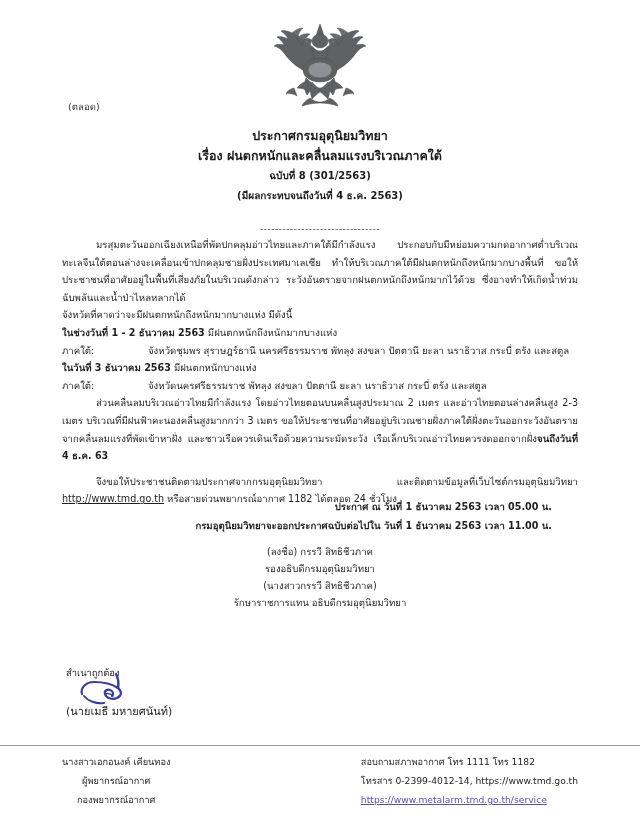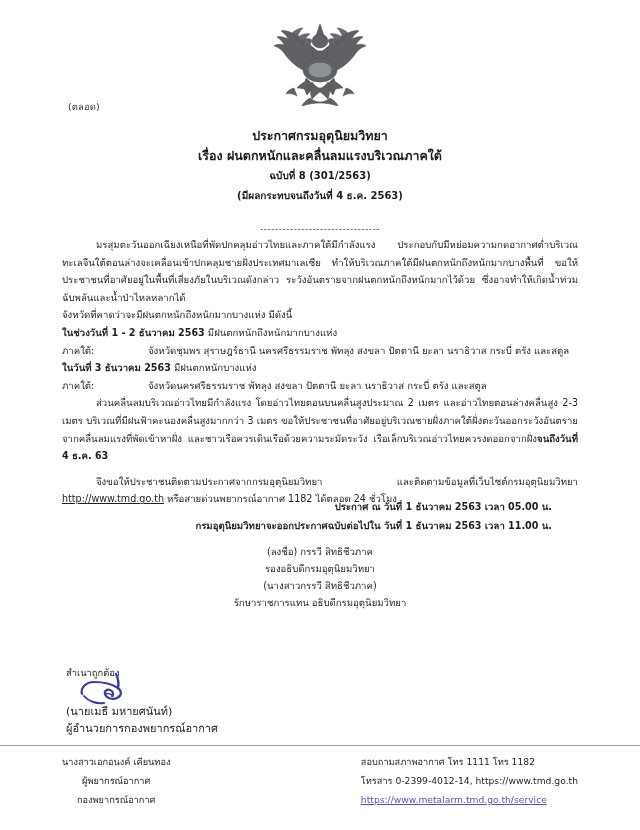--- a/index.html
+++ b/index.html
@@ -303,21 +303,20 @@
     <g fill="none" stroke="#3b3ba8" stroke-linecap="round" stroke-linejoin="round">
       <path d="M44 2 C46 6 47 11 46 16" stroke-width="2.4"></path>
       <path d="M10 22 C8 16 14 10 22 10 C32 10 40 12 46 16 C50 19 50 24 45 26 C40 28 34 26 33 22 C32 19 35 17 38 18 C41 19 42 22 40 24" stroke-width="2.2"></path>
       <path d="M12 24 C16 29 24 32 32 31" stroke-width="2"></path>
       <path d="M33 22 C36 21 39 22 41 24" stroke-width="1.6"></path>
     </g>
   </svg>
 
   <div class="certify-names">
     <div>(นายเมธี  มหายศนันท์)</div>
-    <div>ผู้อำนวยการกองพยากรณ์อากาศ</div>
   </div>
 
   <div class="footer-rule"></div>
   <div class="footer">
     <div class="footer-left">
       <div>นางสาวเอกอนงค์ เคียนทอง</div>
       <div>ผู้พยากรณ์อากาศ</div>
       <div>กองพยากรณ์อากาศ</div>
     </div>
     <div class="footer-right">

